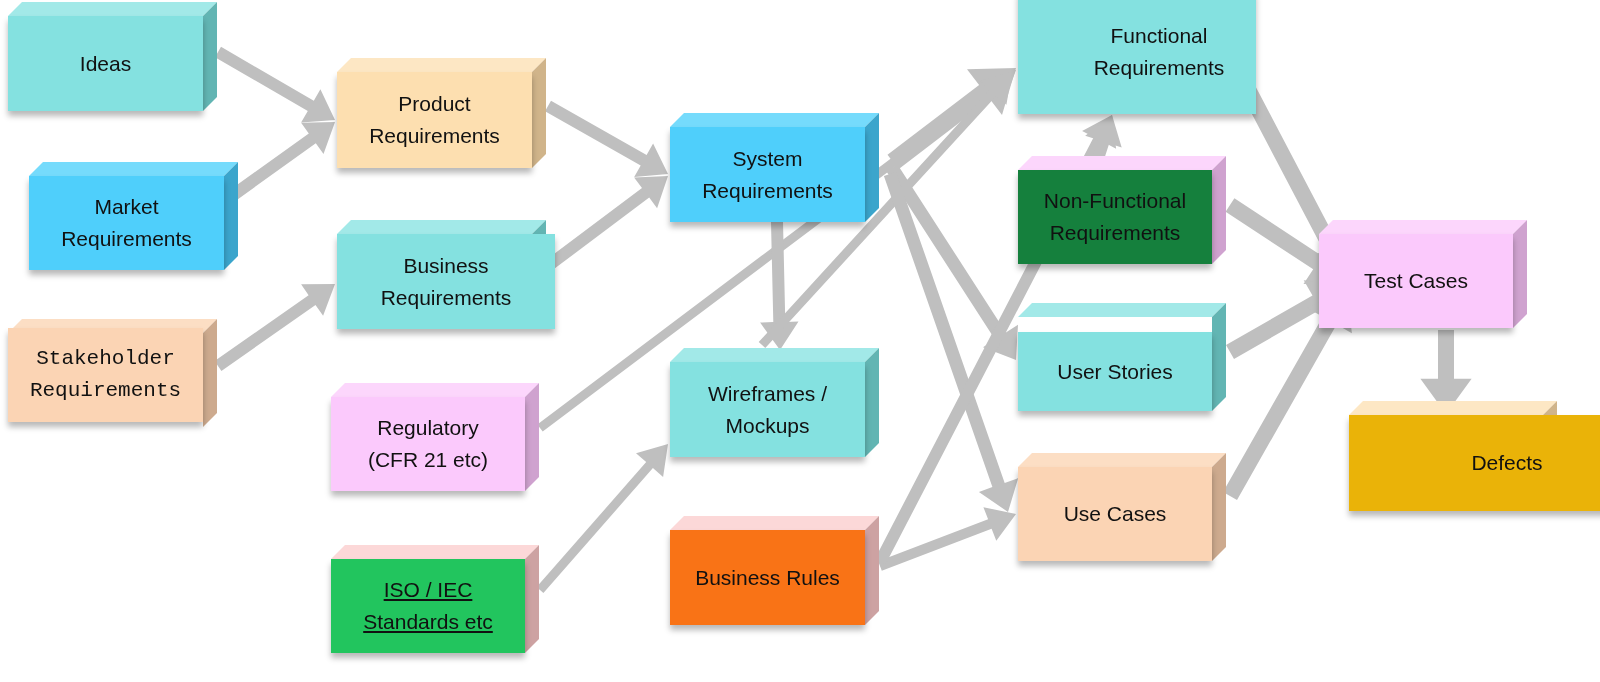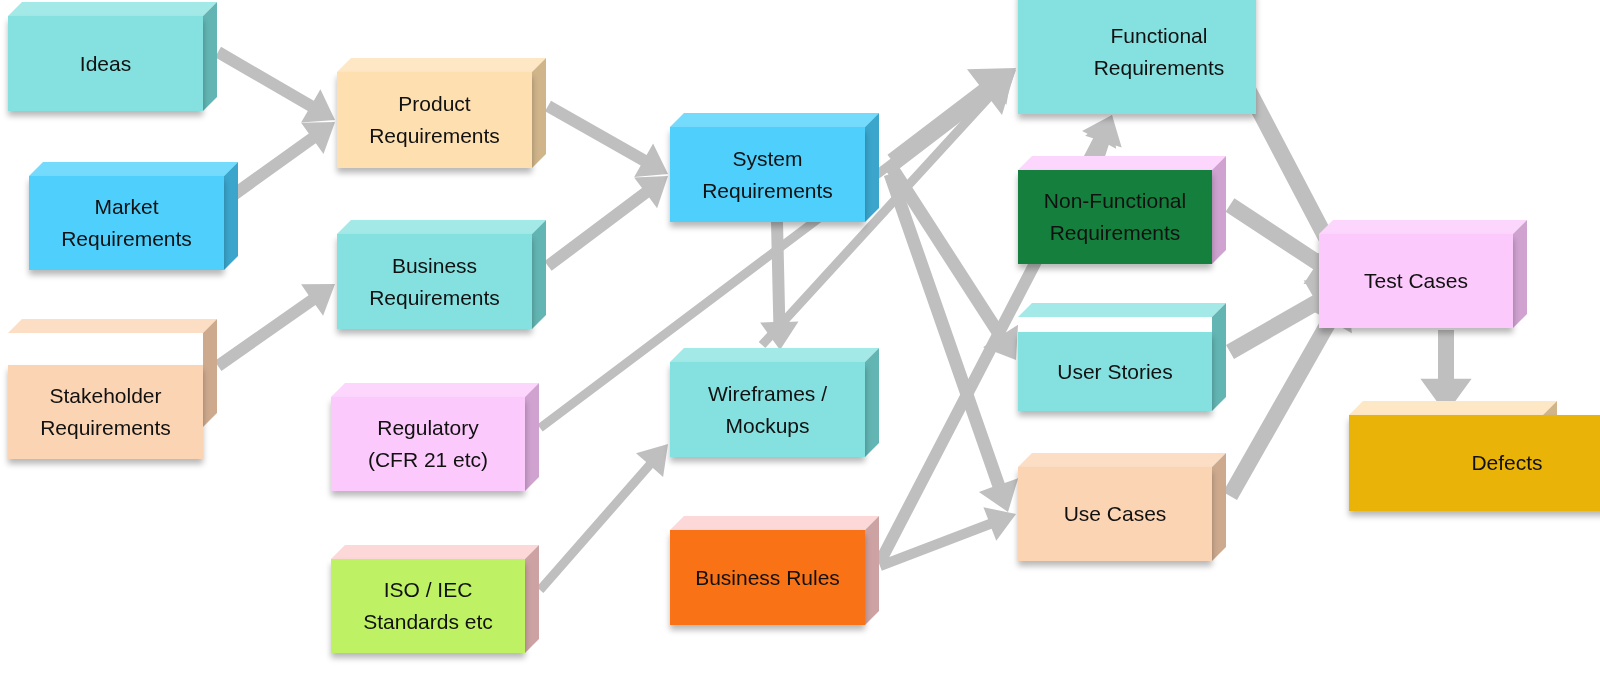--- a/index.html
+++ b/index.html
@@ -52,21 +52,21 @@
     <div class="box" style="left: 8px; top: 162px; width: 209px; height: 108px; margin-left: 21px;">
       <svg class="faces" width="209" height="108">
         <polygon points="0,14 14,0 209,0 195,14" fill="#75DBFC"></polygon>
         <polygon points="195,14 209,0 209,94 195,108" fill="#3BA5CC"></polygon>
       </svg>
       <div class="front" style="width: 195px; height: 94px; background: rgb(79, 207, 251);">
         <span class="label">Market
 Requirements</span>
       </div>
     </div>
-    <div class="box" style="left: 8px; top: 319px; width: 209px; height: 140px;">
+    <div class="box" style="left: 8px; top: 319px; width: 209px; height: 103px; font-family: Liberation Mono, monospace;">
       <svg class="faces" width="209" height="108">
         <polygon points="0,14 14,0 209,0 195,14" fill="#FCDEC4"></polygon>
         <polygon points="195,14 209,0 209,94 195,108" fill="#CDAA8E"></polygon>
       </svg>
       <div class="front" style="width: 195px; height: 94px; background: rgb(251, 212, 180);">
         <span class="label">Stakeholder
 Requirements</span>
       </div>
     </div>
     <div class="box" style="left: 337px; top: 58px; width: 209px; height: 110px;">
@@ -77,41 +77,41 @@
       <div class="front" style="width: 195px; height: 96px; background: rgb(253, 223, 176);">
         <span class="label">Product
 Requirements</span>
       </div>
     </div>
     <div class="box" style="left: 337px; top: 220px; width: 209px; height: 109px;">
       <svg class="faces" width="209" height="109">
         <polygon points="0,14 14,0 209,0 195,14" fill="#A2E9E8"></polygon>
         <polygon points="195,14 209,0 209,95 195,109" fill="#62B5B3"></polygon>
       </svg>
-      <div class="front" style="width: 195px; height: 95px; background: rgb(132, 225, 224);">
+      <div class="front" style="width: 218px; height: 95px; background: rgb(132, 225, 224);">
         <span class="label">Business
 Requirements</span>
       </div>
     </div>
     <div class="box" style="left: 331px; top: 383px; width: 208px; height: 108px;">
       <svg class="faces" width="208" height="108">
         <polygon points="0,14 14,0 208,0 194,14" fill="#FCD6FC"></polygon>
         <polygon points="194,14 208,0 208,94 194,108" fill="#CFA2CF"></polygon>
       </svg>
       <div class="front" style="width: 194px; height: 94px; background: rgb(251, 201, 252); align-items: center;">
         <span class="label">Regulatory
 (CFR 21 etc)</span>
       </div>
     </div>
     <div class="box" style="left: 331px; top: 545px; width: 208px; height: 108px;">
       <svg class="faces" width="208" height="108">
         <polygon points="0,14 14,0 208,0 194,14" fill="#FCD8D8"></polygon>
         <polygon points="194,14 208,0 208,94 194,108" fill="#CDA2A2"></polygon>
       </svg>
-      <div class="front" style="width: 194px; height: 94px; background: #bef264;">
+      <div class="front" style="width: 194px; height: 94px; background: #22c55e; text-decoration: underline;">
         <span class="label">ISO / IEC
 Standards etc</span>
       </div>
     </div>
     <div class="box" style="left: 670px; top: 113px; width: 209px; height: 109px;">
       <svg class="faces" width="209" height="109">
         <polygon points="0,14 14,0 209,0 195,14" fill="#75DBFC"></polygon>
         <polygon points="195,14 209,0 209,95 195,109" fill="#3BA5CC"></polygon>
       </svg>
       <div class="front" style="width: 195px; height: 95px; background: rgb(79, 207, 251);">

